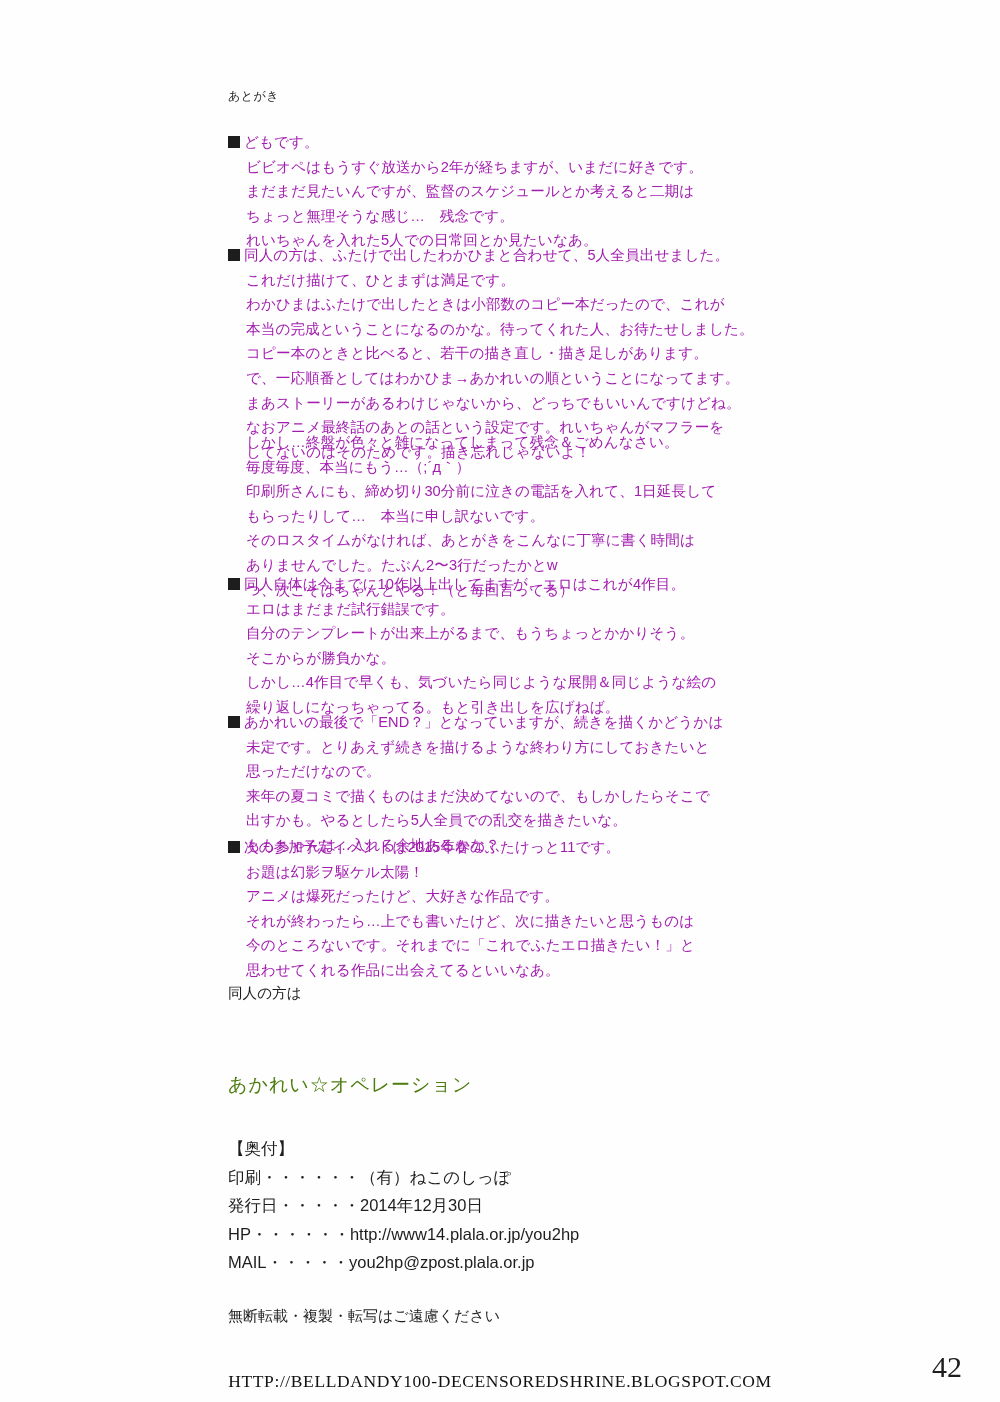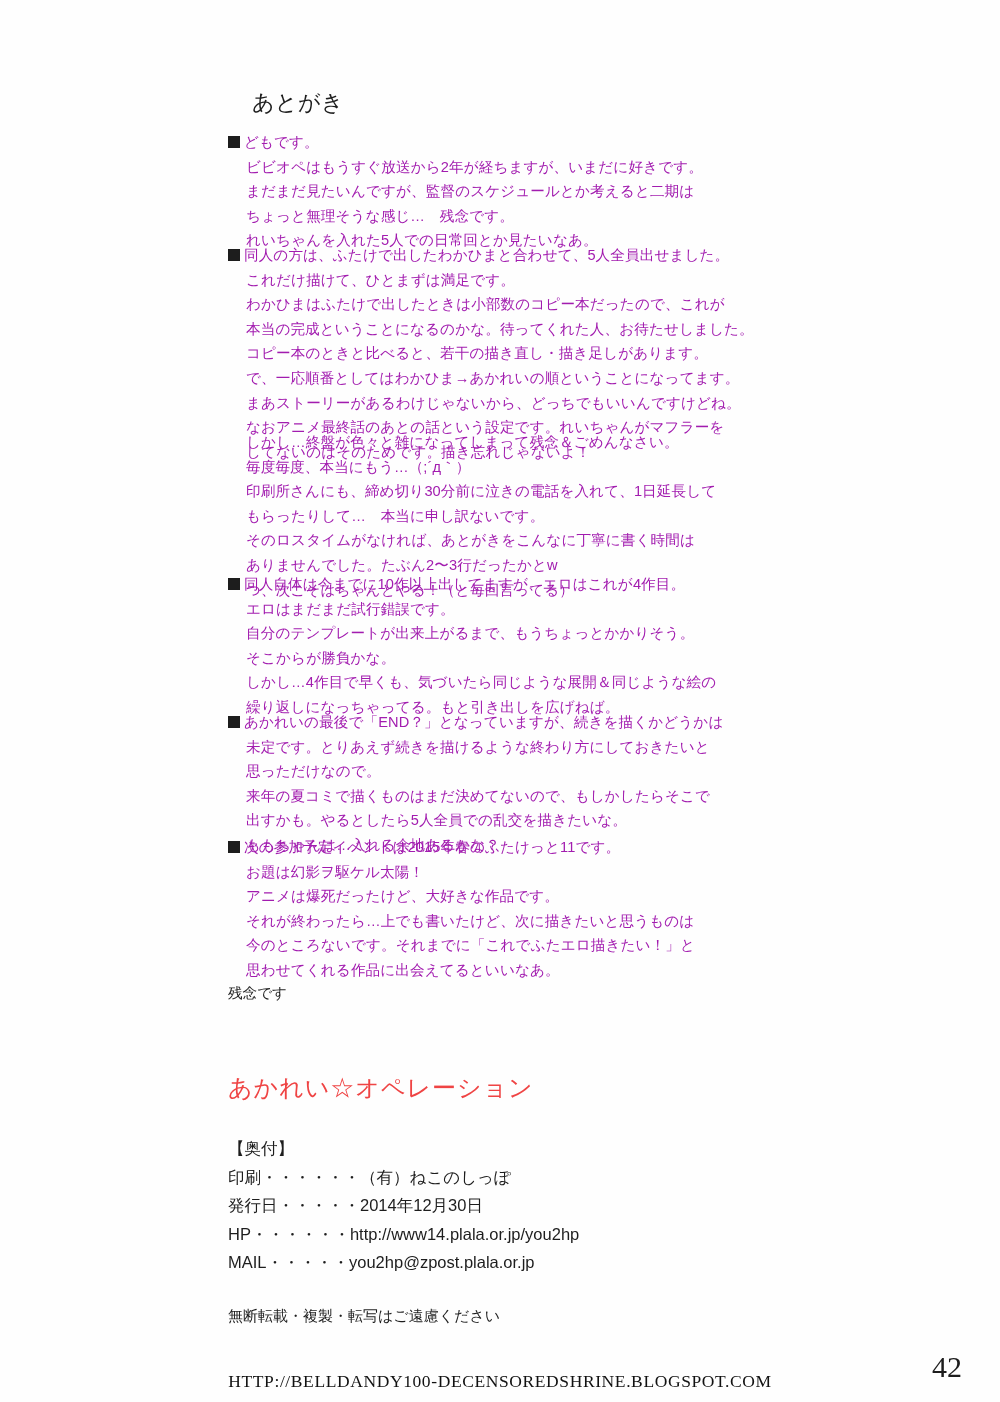--- a/index.html
+++ b/index.html
@@ -17,24 +17,23 @@
   }
   .page {
     position: absolute;
     inset: 0;
     background: #fefefe;
   }
   .afterword-title {
     position: absolute;
     left: 228px;
     top: 88px;
-    font-size: 22px;
+    font-size: 12px;
     letter-spacing: 0.5px;
     color: #1d1d1d;
-    margin-left: 24px;
   }
   .body-block {
     position: absolute;
     left: 228px;
     font-size: 14.6px;
     line-height: 24.6px;
     color: #a21caf;
     white-space: pre-line;
     letter-spacing: 0.1px;
   }
@@ -55,23 +54,23 @@
     position: absolute;
     left: 228px;
     top: 984px;
     font-size: 14.6px;
     color: #1d1d1d;
   }
   .doujin-title {
     position: absolute;
     left: 228px;
     top: 1072px;
-    font-size: 24px;
+    font-size: 19px;
     letter-spacing: 1px;
-    color: #ef4444;
+    color: #4d7c0f;
   }
   .colophon {
     position: absolute;
     left: 228px;
     top: 1134px;
     font-size: 16.5px;
     line-height: 28.5px;
     color: #1d1d1d;
   }
   .colophon .row {
@@ -155,21 +154,21 @@
 出すかも。やるとしたら5人全員での乱交を描きたいな。
 ももちゃんは…入れる余地あるかな？</span></div>
 
   <div class="body-block para-indent" style="top:835px"><span class="bullet"></span><span>次の参加予定イベントは2015年春のふたけっと11です。
 お題は幻影ヲ駆ケル太陽！
 アニメは爆死だったけど、大好きな作品です。
 それが終わったら…上でも書いたけど、次に描きたいと思うものは
 今のところないです。それまでに「これでふたエロ描きたい！」と
 思わせてくれる作品に出会えてるといいなあ。</span></div>
 
-  <div class="closing">残念です</div>
+  <div class="closing">同人の方は</div>
 
   <div class="doujin-title">あかれい☆オペレーション</div>
 
   <div class="colophon">
     <div class="row">【奥付】</div>
     <div class="row">印刷・・・・・・（有）ねこのしっぽ</div>
     <div class="row">発行日・・・・・2014年12月30日</div>
     <div class="row">HP・・・・・・http://www14.plala.or.jp/you2hp</div>
     <div class="row">MAIL・・・・・you2hp@zpost.plala.or.jp</div>
   </div>

